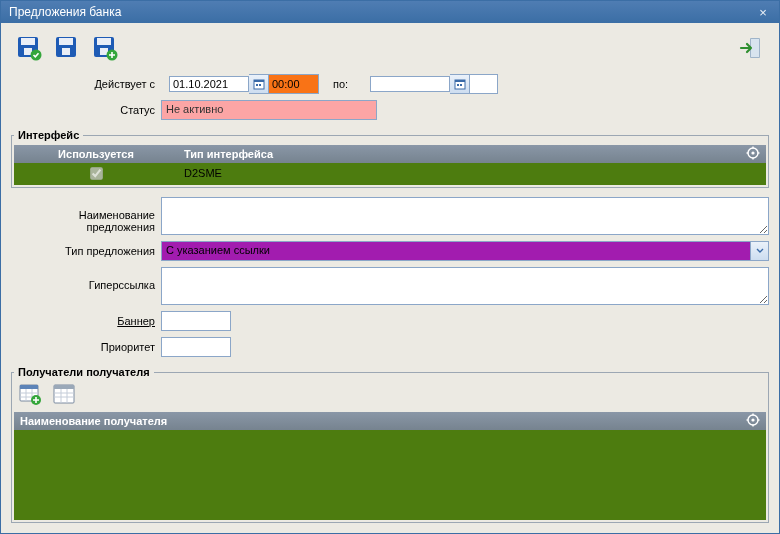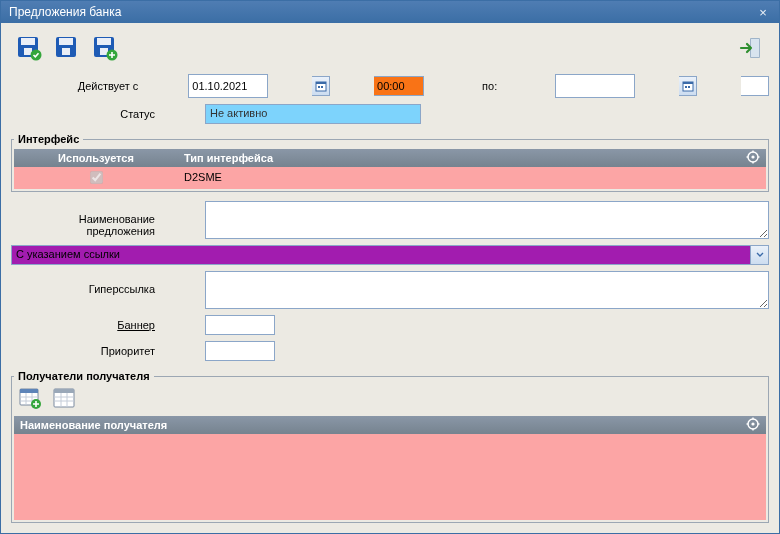--- a/index.html
+++ b/index.html
@@ -46,36 +46,36 @@
     padding: 4px 10px 10px 10px;
     display: flex;
     flex-direction: column;
     overflow: hidden;
   }
 
   .form-row {
     display: flex;
     align-items: center;
     margin: 3px 0;
-    gap: 44px;
   }
   .form-label {
     width: 150px;
     text-align: right;
     padding-right: 6px;
     color: #000;
   }
   .form-label.underline { text-decoration: underline; color: #000; }
   .date-input {
     width: 80px;
-    height: 24px;
+    height: 16px;
     border: 1px solid #8ba6c8;
     background: #fff;
     padding: 0 3px;
     font-size: 11px;
+    margin-left: 8px;
   }
   .date-btn {
     width: 20px; height: 20px;
     border: 1px solid #8ba6c8;
     border-left: none;
     background: linear-gradient(#eaf1fa, #cdddf0);
     cursor: pointer;
     display: inline-flex;
     align-items: center;
     justify-content: center;
@@ -92,21 +92,21 @@
   .small-input {
     width: 28px; height: 20px;
     border: 1px solid #8ba6c8;
     border-left: none;
     background: #fff;
   }
   .status-box {
     width: 216px;
     height: 20px;
     border: 1px solid #8ba6c8;
-    background: #7dd3fc;
+    background: #fca5a5;
     padding: 2px 4px;
     color: #333;
   }
 
   fieldset {
     border: 1px solid #9ca7b3;
     margin: 6px 0;
     padding: 4px 2px 2px 2px;
   }
   fieldset legend { font-size: 11px; font-weight: bold; padding: 0 4px; }
@@ -120,21 +120,21 @@
     align-items: center;
     position: relative;
   }
   .grid-header .col { padding: 0 6px; }
   .grid-header .gear {
     position: absolute; right: 4px; top: 1px;
     width: 16px; height: 16px;
     cursor: pointer;
   }
   .grid-body {
-    background: #fca5a5;
+    background: #4d7c0f;
     min-height: 22px;
   }
   .grid-row {
     display: flex;
     height: 20px;
     align-items: center;
     border-bottom: 0;
   }
   .grid-row .col { padding: 0 6px; }
   .col-used { width: 164px; display: flex; justify-content: center; }
@@ -300,20 +300,21 @@
         </div>
       </div>
     </fieldset>
 
     <div class="form-row" style="align-items:flex-start;">
       <div class="form-label" style="padding-top:12px;">Наименование предложения</div>
       <textarea class="wide-input" style=""></textarea>
     </div>
 
     <div class="form-row">
+      <div class="form-label">Тип предложения</div>
       <div class="select-wrap">
         <div class="sel-text">С указанием ссылки</div>
         <div class="sel-btn">
           <svg width="8" height="8" viewBox="0 0 8 8">
               <path d="M1 2 l3 3 l3 -3" stroke="#3a6aa8" stroke-width="1.4" fill="none"></path>
             </svg>
         </div>
       </div>
     </div>
 

